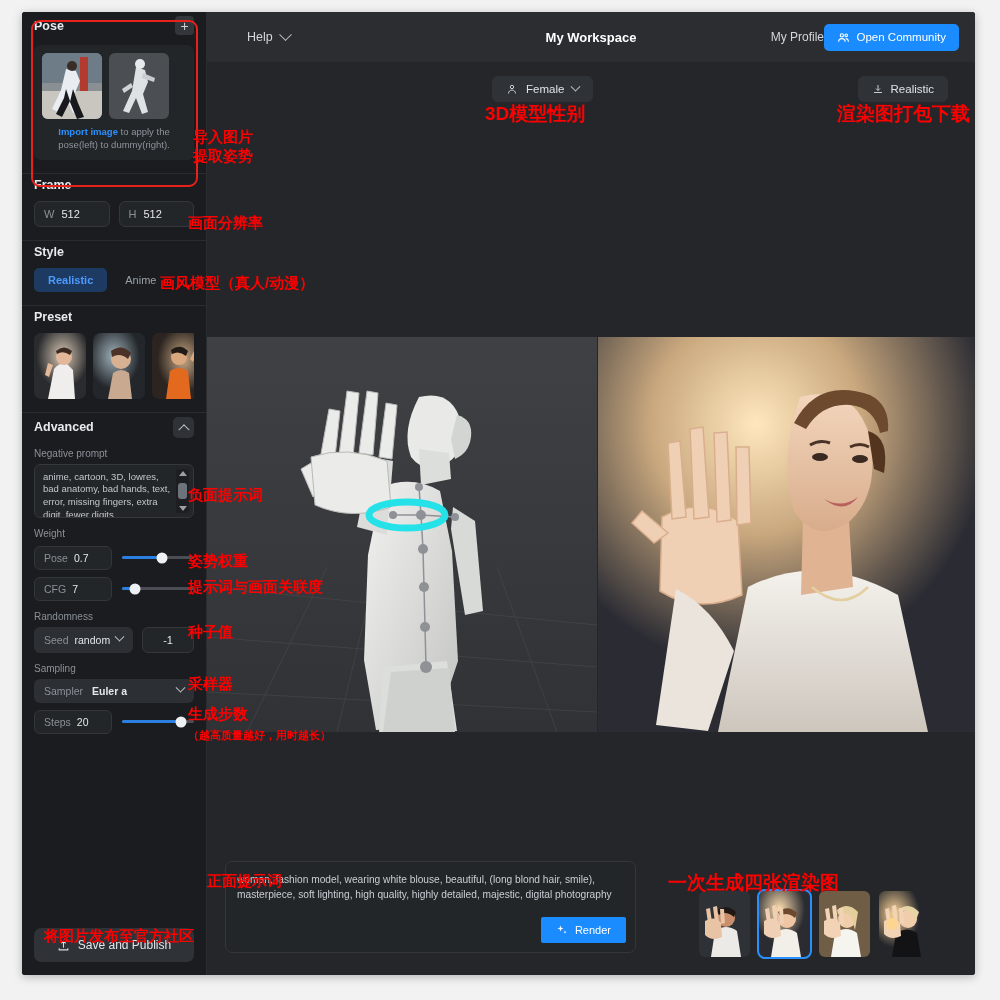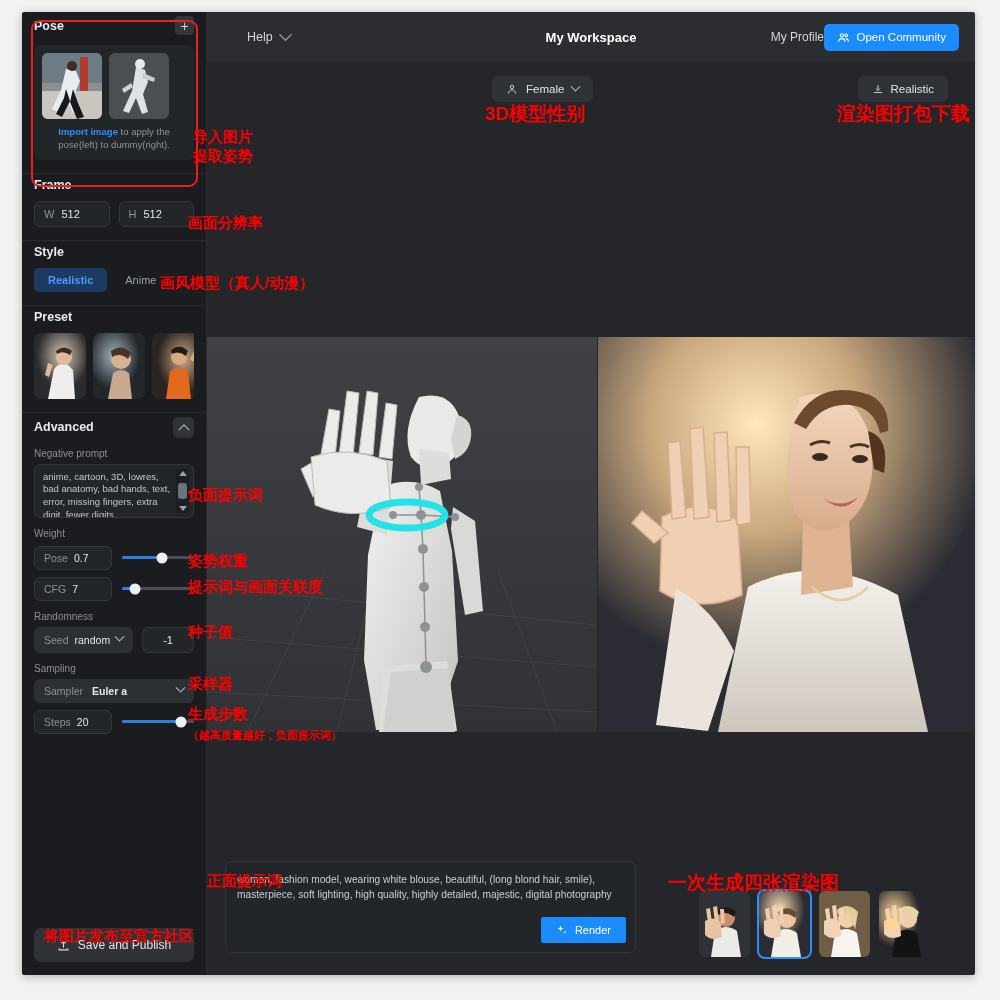--- a/index.html
+++ b/index.html
@@ -602,17 +602,17 @@
     <div class="ann l" style="left: 485px; top: 101px;">3D模型性别</div>
     <div class="ann l" style="left: 837px; top: 101px;">渲染图打包下载</div>
     <div class="ann m" style="left: 188px; top: 214px;">画面分辨率</div>
     <div class="ann m" style="left: 160px; top: 274px;">画风模型（真人/动漫）</div>
     <div class="ann m" style="left: 188px; top: 486px;">负面提示词</div>
     <div class="ann m" style="left: 188px; top: 552px;">姿势权重</div>
     <div class="ann m" style="left: 188px; top: 578px;">提示词与画面关联度</div>
     <div class="ann m" style="left: 188px; top: 623px;">种子值</div>
     <div class="ann m" style="left: 188px; top: 675px;">采样器</div>
     <div class="ann m" style="left: 188px; top: 705px;">生成步数</div>
-    <div class="ann s" style="left: 188px; top: 728px;">（越高质量越好，负面提示词）</div>
+    <div class="ann s" style="left: 188px; top: 728px;">（越高质量越好，用时越长）</div>
     <div class="ann m" style="left: 207px; top: 872px;">正面提示词</div>
     <div class="ann l" style="left: 668px; top: 870px;">一次生成四张渲染图</div>
     <div class="ann m" style="left: 44px; top: 927px;">将图片发布至官方社区</div>
   </div>
 
 </body></html>

